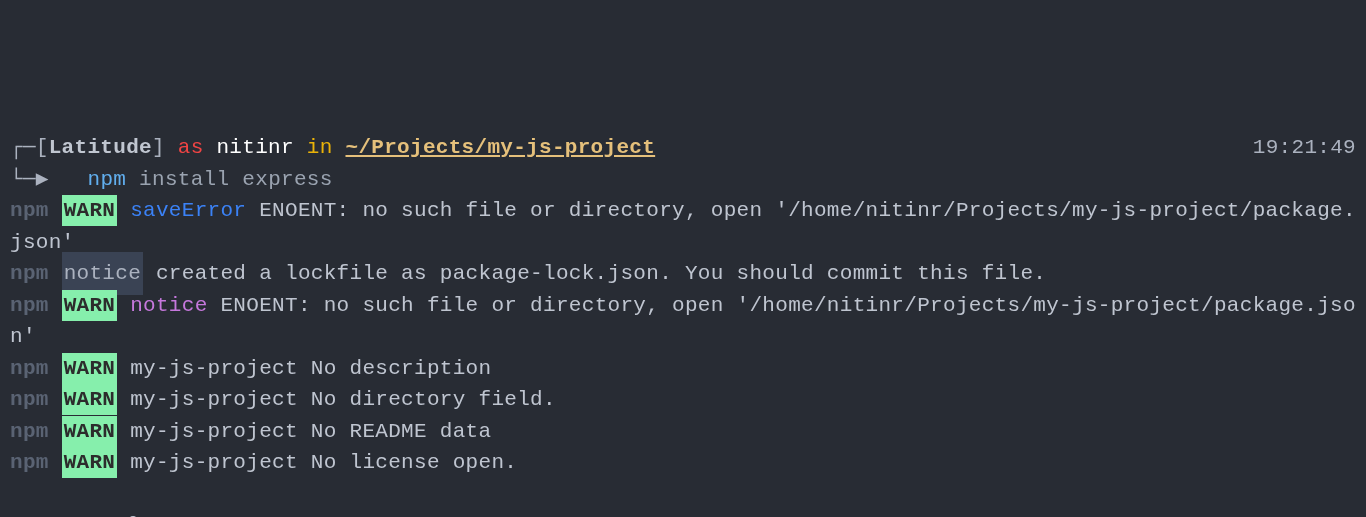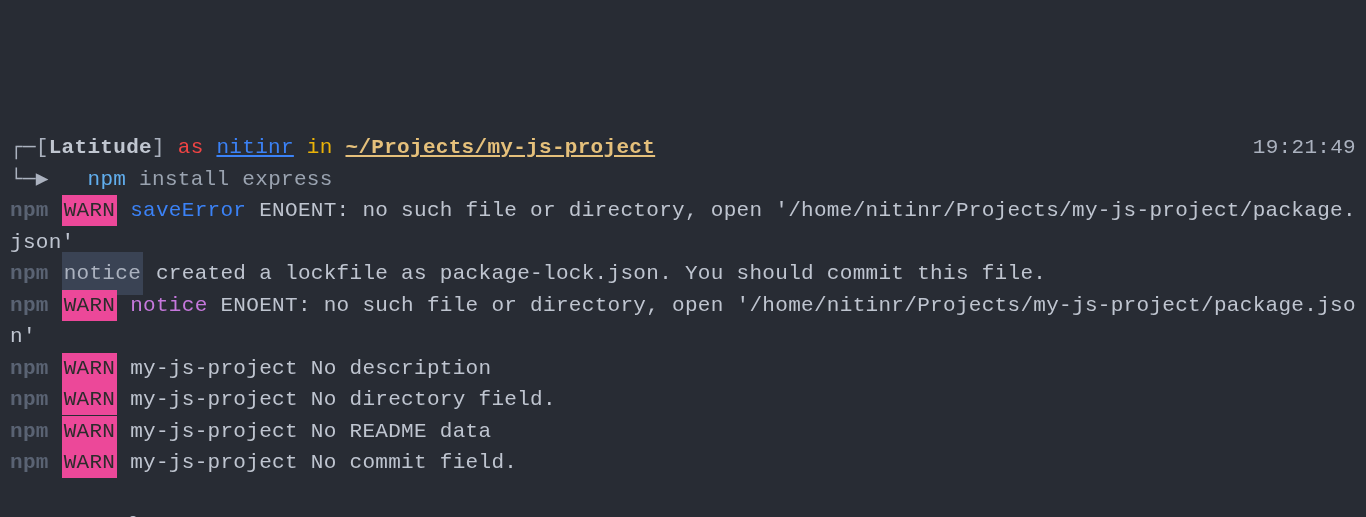--- a/index.html
+++ b/index.html
@@ -27,22 +27,21 @@
       color: #abb2bf;
     }
     .hostname {
       color: #c0c6d0;
       font-weight: bold;
     }
     .as-text {
       color: #ef4444;
     }
     .username {
-      color: #3b82f6;
-      text-decoration: underline;
+      color: #ffffff;
     }
     .in-text {
       color: #eab308;
     }
     .path {
       color: #e5c07b;
       font-weight: bold;
       text-decoration: underline;
     }
     .time {
@@ -55,23 +54,23 @@
       color: #61afef;
     }
     .npm-subcmd {
       color: #9aa3b0;
     }
     .npm-label {
       color: #5a6373;
       font-weight: bold;
     }
     .warn-badge {
-      background: #ec4899;
+      background: #86efac;
       color: #2c2c2c;
-      font-weight: normal;
+      font-weight: bold;
       padding: 4px 2px;
     }
     .notice-badge {
       background: #3a4354;
       color: #abb2bf;
       padding: 10px 2px;
     }
     .save-error {
       color: #3b82f6;
     }
@@ -96,21 +95,21 @@
 
 
 
 <div><div class="prompt-line"><span><span class="corner-top">┌─</span><span class="bracket">[</span><span class="hostname">Latitude</span><span class="bracket">]</span><span class="as-text"> as </span><span class="username">nitinr</span><span class="in-text"> in </span><span class="path">~/Projects/my-js-project</span></span><span class="time">19:21:49</span></div><span class="corner-bottom">└─</span><span class="cmd-prefix">▶</span>   <span class="npm-cmd">npm</span> <span class="npm-subcmd">install express</span>
 <span class="npm-label">npm</span> <span class="warn-badge">WARN</span> <span class="save-error">saveError</span> <span class="msg-text">ENOENT: no such file or directory, open '/home/nitinr/Projects/my-js-project/package.json'</span>
 <span class="npm-label">npm</span> <span class="notice-badge">notice</span> <span class="msg-text">created a lockfile as package-lock.json. You should commit this file.</span>
 <span class="npm-label">npm</span> <span class="warn-badge">WARN</span> <span class="enoent">notice</span> <span class="msg-text">ENOENT: no such file or directory, open '/home/nitinr/Projects/my-js-project/package.json'</span>
 <span class="npm-label">npm</span> <span class="warn-badge">WARN</span> <span class="msg-text">my-js-project</span> <span class="msg-text">No description</span>
 <span class="npm-label">npm</span> <span class="warn-badge">WARN</span> <span class="msg-text">my-js-project</span> <span class="msg-text">No directory field.</span>
 <span class="npm-label">npm</span> <span class="warn-badge">WARN</span> <span class="msg-text">my-js-project</span> <span class="msg-text">No README data</span>
-<span class="npm-label">npm</span> <span class="warn-badge">WARN</span> <span class="msg-text">my-js-project</span> <span class="msg-text">No commit field.</span>
+<span class="npm-label">npm</span> <span class="warn-badge">WARN</span> <span class="msg-text">my-js-project</span> <span class="msg-text">No license open.</span>
 
 <span class="plus">+ </span><span class="msg-text">express@4.17.1</span>
 
 
 </div>
 
 
 
 
 </body></html>

